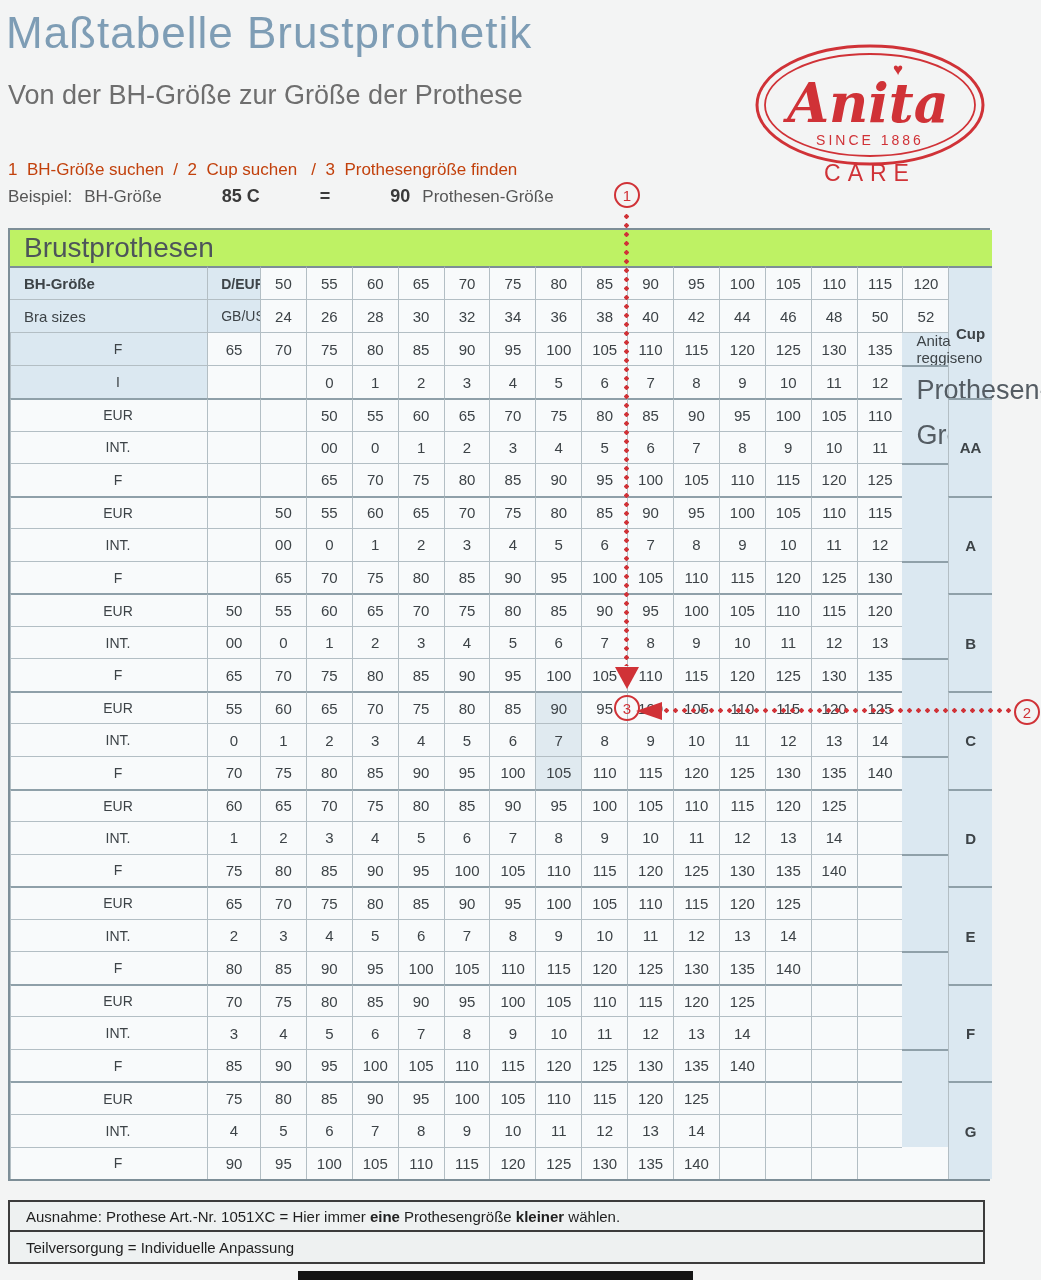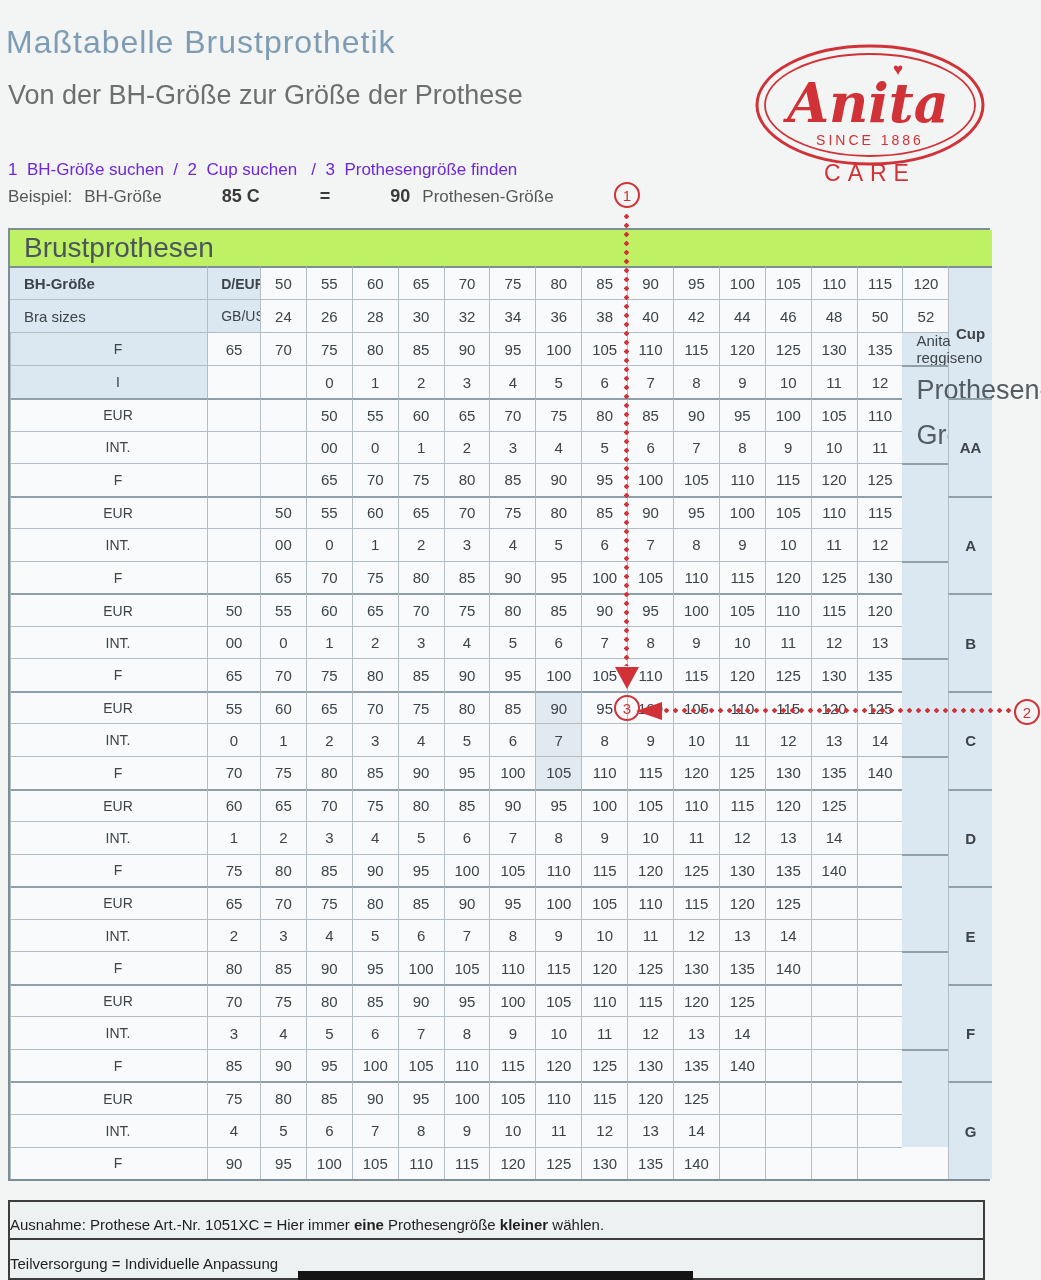--- a/index.html
+++ b/index.html
@@ -6,23 +6,23 @@
   html,body { background:#e9eaea; }
   .page {
     position: relative;
     width: 1041px; height: 1280px;
     margin: 0 auto;
     background: #f3f4f4;
     overflow: hidden;
     font-family: "Liberation Sans", sans-serif;
   }
   
-  .title   { position:absolute; left:6px;  top:24px;  font-size:32px; font-weight:400; letter-spacing:1px; color:#7e9db5; }
+  .title   { position:absolute; left:6px;  top:8px;  font-size:44px; font-weight:400; letter-spacing:1px; color:#7e9db5; }
   .subtitle{ position:absolute; left:8px;  top:80px;  font-size:27px; font-weight:400; color:#6e6e6e; }
-  .instr   { position:absolute; left:8px;  top:160px; font-size:17px; color:#6d28d9; white-space:pre-wrap; }
+  .instr   { position:absolute; left:8px;  top:160px; font-size:17px; color:#c2410c; white-space:pre-wrap; }
   .example { position:absolute; left:8px;  top:186px; font-size:17px; color:#565656; display:flex; gap:12px; align-items:flex-end; }
   .example .bold { font-weight:bold; color:#3a3a3a; font-size:18px;margin-left:48px; }
   
   .logo { position:absolute; left:750px; top:12px; width:240px; height:190px; }
   .care { position:absolute; left:750px; top:160px; width:240px; text-align:center;
           font-size:23px; letter-spacing:7px; color:#d03237; }
   
   #size-grid {
     position:absolute; left:8px; top:228px; width:982px;
     display:grid;
@@ -61,22 +61,22 @@
   .hdots { height:5px;
            background-image: radial-gradient(circle at 4.5px 2.5px, #d03237 2px, rgba(0,0,0,0) 2.4px);
            background-size:9px 5px; background-repeat:repeat-x; }
   .arrow-down { width:0; height:0; border-left:12px solid transparent; border-right:12px solid transparent;
                 border-top:22px solid #d03237; }
   .arrow-left { width:0; height:0; border-top:9px solid transparent; border-bottom:9px solid transparent;
                 border-right:26px solid #d03237; }
   
   .notes { position:absolute; left:8px; top:1200px; width:977px;
            border:2px solid #3c3c3c; background:#eef1f1; }
-  .note-row { height:30px; display:flex; align-items:center; 
-              font-size:15px; color:#1f1f1f; white-space:pre-wrap;margin-top:8px; }
+  .note-row { height:30px; display:flex; align-items:center; padding-left:16px;
+              font-size:15px; color:#1f1f1f; white-space:pre-wrap; }
   .note-row.first { border-bottom:2px solid #3c3c3c; }
   .note-row .nb { font-weight:bold; }
   .scan-bar { position:absolute; left:298px; top:1271px; width:395px; height:9px; background:#141414; }
 </style>
 </head>
 <body>
 
 <div class="page">
 
   <div class="title">Maßtabelle Brustprothetik</div>

